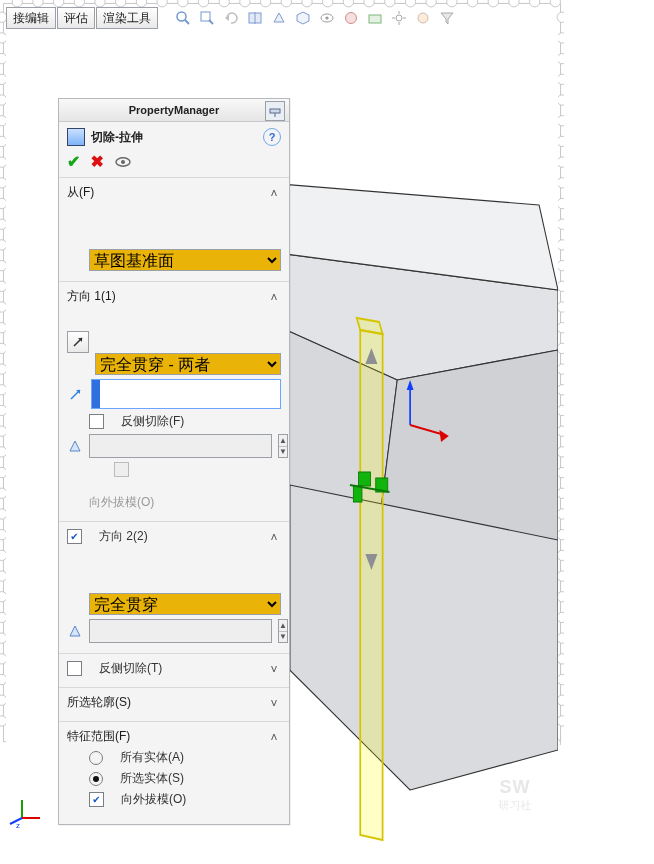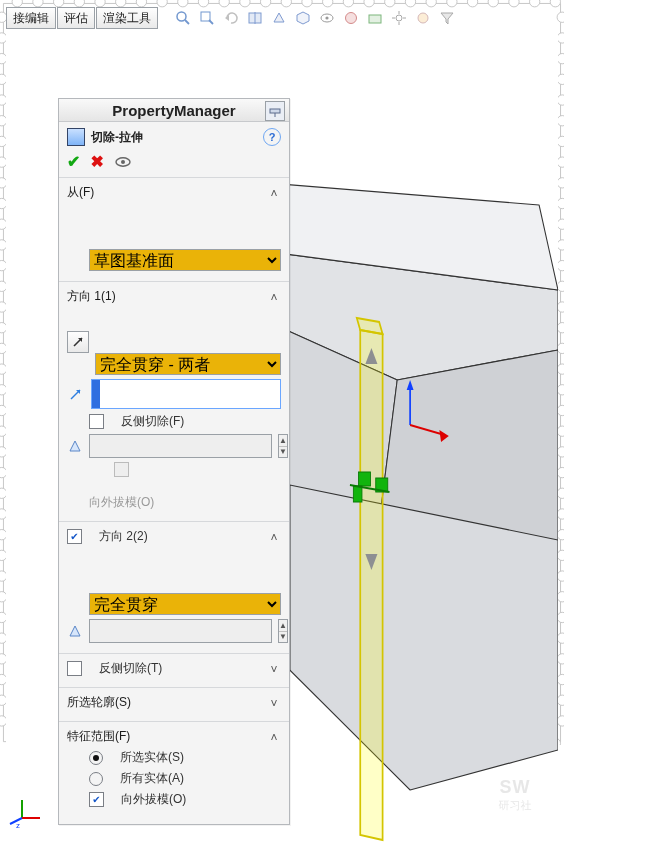--- a/index.html
+++ b/index.html
@@ -12,21 +12,21 @@
   .toolbar .spacer { width:10px; }
   .tb-icon { width:18px; height:18px; display:inline-flex; align-items:center; justify-content:center; margin:0 2px; opacity:.85; }
   .tb-icon svg { width:16px; height:16px; }
 
   
   .viewport { position:absolute; inset:30px 6px 6px 6px; background:#fff; }
   .viewport svg { width:100%; height:100%; }
 
   
   .pm { position:absolute; top:98px; left:58px; width:230px; background:#f4f4f4; border:1px solid #b5b8bc; box-shadow:1px 1px 0 rgba(0,0,0,.05); }
-  .pm-title { position:relative; height:22px; background:linear-gradient(#f9f9f9,#e5e5e5); border-bottom:1px solid #c7c9cc; display:flex; align-items:center; justify-content:center; font-weight:bold; font-size:15px; }
+  .pm-title { position:relative; height:22px; background:linear-gradient(#f9f9f9,#e5e5e5); border-bottom:1px solid #c7c9cc; display:flex; align-items:center; justify-content:center; font-weight:bold; font-size:11px; }
   .pm-title .pin { position:absolute; right:4px; top:2px; width:18px; height:18px; border:1px solid #9aa0a6; background:#eaeef5; display:flex; align-items:center; justify-content:center; font-size:10px; }
   .pm-head { padding:6px 8px 2px 8px; }
   .pm-feature { display:flex; align-items:center; gap:6px; font-weight:bold; }
   .pm-feature .cube { width:16px; height:16px; background:linear-gradient(#c9e0ff,#7fb4f7); border:1px solid #346; }
   .pm-feature .help { margin-left:auto; width:16px; height:16px; border-radius:50%; border:1px solid #6fa7f2; color:#2a6bd4; display:flex; align-items:center; justify-content:center; font-size:11px; }
   .pm-ok { display:flex; align-items:center; gap:10px; padding:4px 8px 6px 8px; }
   .pm-ok .chk { color:#13a813; font-size:16px; font-weight:bold; }
   .pm-ok .x { color:#d11; font-size:16px; font-weight:bold; }
   .pm-ok .eye { width:18px; height:18px; display:flex; align-items:center; justify-content:center; color:#555; }
   .sec { border-top:1px solid #d6d8db; padding:6px 8px; position:relative; }
@@ -482,28 +482,28 @@
       </div>
     </div>
 
     <div class="sec" style="padding-bottom:12px">
       <div class="sec-h clk">
         <span>特征范围(F)</span>
         <span class="caret">˄</span>
       </div>
       <div class="row indent">
         <label class="cblab">
+          <span class="radio"></span>
+          <span>所有实体(A)</span>
+        </label>
+      </div>
+      <div class="row indent">
+        <label class="cblab">
           <span class="radio sel"></span>
           <span>所选实体(S)</span>
-        </label>
-      </div>
-      <div class="row indent">
-        <label class="cblab">
-          <span class="radio"></span>
-          <span>所有实体(A)</span>
         </label>
       </div>
       <div class="row indent">
         <label class="cblab">
           <span class="cbx">✔</span>
           <span>向外拔模(O)</span>
         </label>
       </div>
     </div>
   </div>

